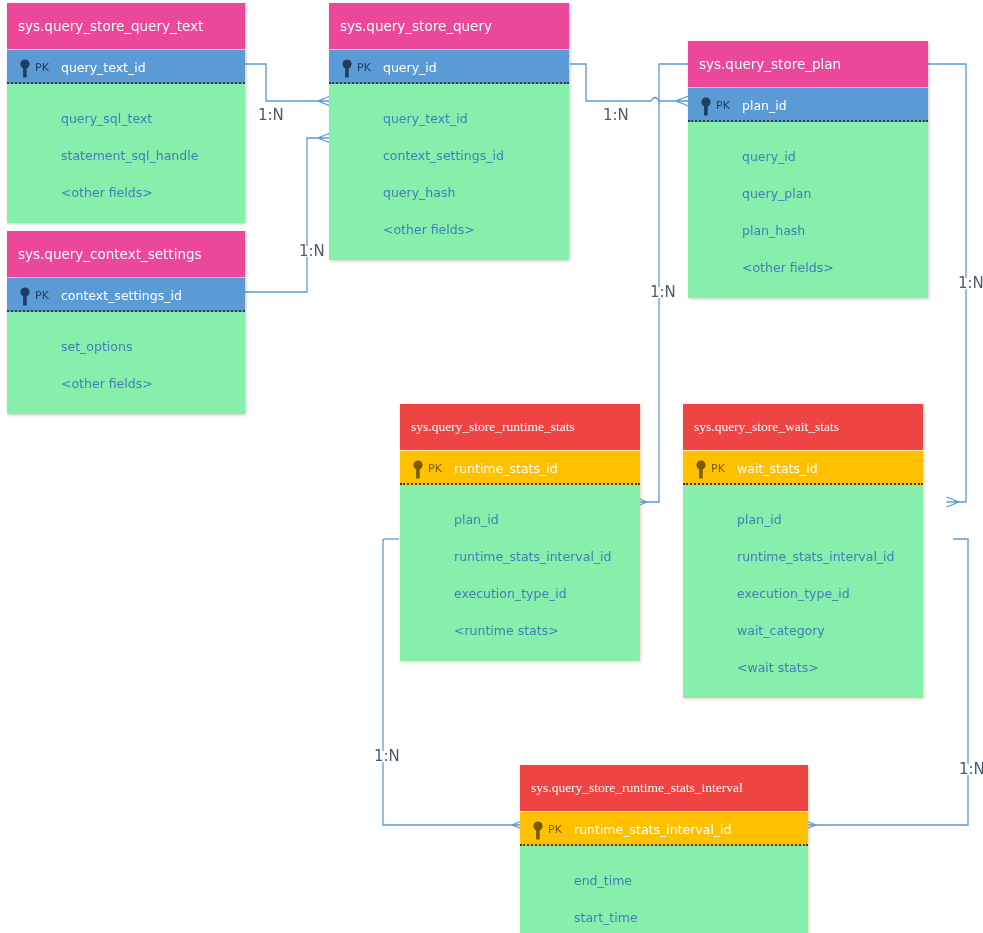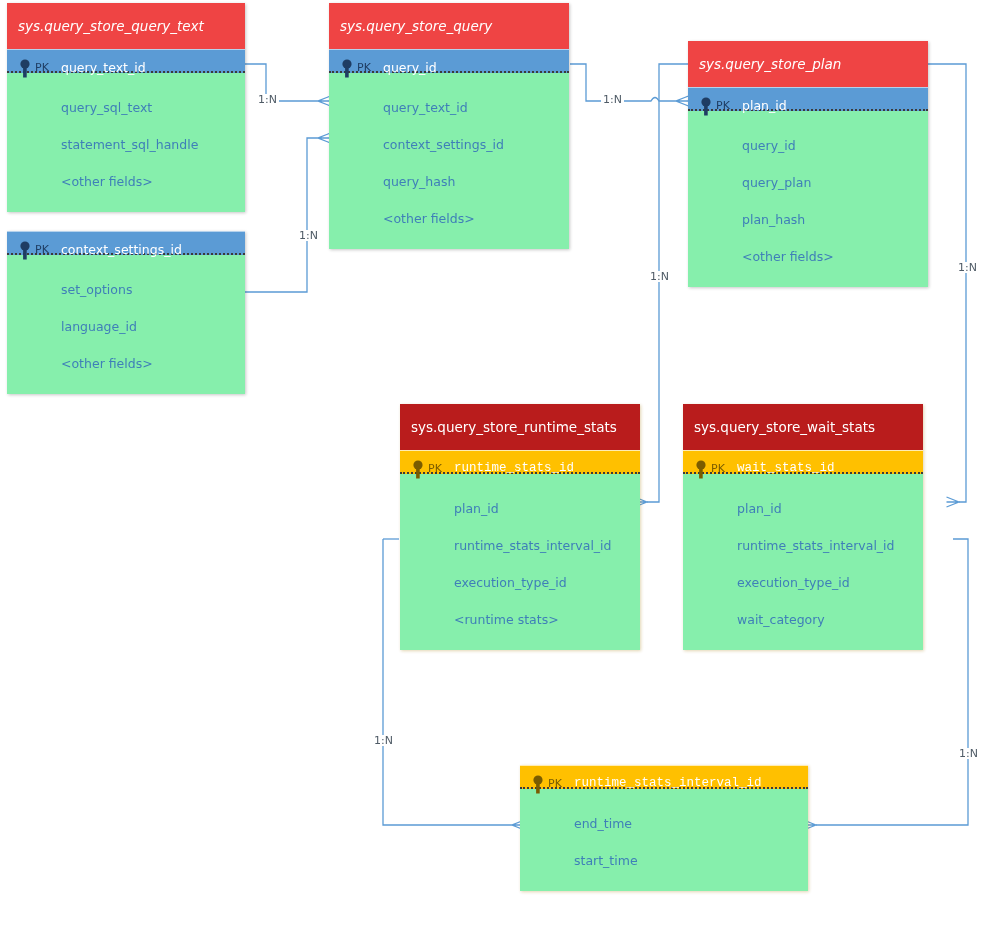--- a/index.html
+++ b/index.html
@@ -37,21 +37,21 @@
     height: 46px;
     line-height: 46px;
     padding-left: 11px;
     font-size: 13.5px;
     color: #ffffff;
     white-space: nowrap;
     overflow: hidden;
   }
   .entity .ent-pk {
     box-sizing: border-box;
-    height: 24px;
+    height: 35px;
     position: relative;
     border-top: 1px solid rgba(255,255,255,0.55);
     border-bottom: 2px dotted #3b3b3b;
   }
   .entity .ent-body {
     box-sizing: border-box;
     background: #86efac;
     padding-top: 16px;
     padding-bottom: 12px;
   }
@@ -83,40 +83,41 @@
     letter-spacing: 0.2px;
   }
   .key-icon {
     position: absolute;
     left: 11px;
     top: 9px;
     width: 14px;
     height: 19px;
   }
   
-  .theme-blue .ent-title { background: #ef4444; font-style: italic; }
+  .theme-blue .ent-title { background: #ec4899; }
   .theme-blue .ent-pk { background: #5b9bd5; }
   .theme-blue .pk-row-label { color: #ffffff; }
   .theme-blue .pk-tag { color: #1f3d63; }
   
-  .theme-orange .ent-title { background: #b91c1c; }
+  .theme-orange .ent-title { background: #ef4444; font-family: Liberation Serif, serif; }
   .theme-orange .ent-pk { background: #ffc000; }
-  .theme-orange .pk-row-label { color: #ffffff; font-family: Liberation Mono, monospace; }
+  .theme-orange .pk-row-label { color: #ffffff; }
   .theme-orange .pk-tag { color: #7a5c00; }
   .theme-orange .ent-pk { border-top: 1px solid rgba(255,255,255,0.7); }
   .theme-orange { box-shadow: 1px 1px 3px rgba(160,120,0,0.30); }
 
   .rel-label {
     position: absolute;
-    font-size: 11px;
+    font-size: 15px;
     color: #4f5b66;
     background: #ffffff;
     padding: 0 2px;
     line-height: 11px;
     white-space: nowrap;
+    margin-top: 16px;
   }
 </style>
 </head>
 <body>
 
 <div id="canvas">
 
   <svg id="wires" viewBox="0 0 983 933" width="983" height="933" xmlns="http://www.w3.org/2000/svg">
     <defs>
       <marker id="crow" markerWidth="14" markerHeight="12" refX="0.5" refY="6" orient="auto" markerUnits="userSpaceOnUse">
@@ -197,31 +198,31 @@
     </div>
     <div class="ent-body">
       <div class="field">query_id</div>
       <div class="field">query_plan</div>
       <div class="field">plan_hash</div>
       <div class="field">&lt;other fields&gt;</div>
     </div>
   </div>
 
   <div class="entity theme-blue" style="left:7px; top:231px; width:238px;">
+    <div class="ent-title">sys.query_context_settings</div>
     <div class="ent-pk">
       <svg class="key-icon" viewBox="0 0 14 19">
         <circle cx="7" cy="5" r="4.6" fill="#1f3d63"></circle>
         <rect x="5.1" y="7.5" width="3.6" height="11" fill="#1f3d63"></rect>
       </svg>
       <span class="pk-tag">PK</span>
       <span class="pk-row-label">context_settings_id</span>
     </div>
     <div class="ent-body">
       <div class="field">set_options</div>
-      <div class="field">language_id</div>
       <div class="field">&lt;other fields&gt;</div>
     </div>
   </div>
 
   <div class="entity theme-orange" style="left:400px; top:404px; width:240px;">
     <div class="ent-title">sys.query_store_runtime_stats</div>
     <div class="ent-pk">
       <svg class="key-icon" viewBox="0 0 14 19">
         <circle cx="7" cy="5" r="4.6" fill="#7a5c00"></circle>
         <rect x="5.1" y="7.5" width="3.6" height="11" fill="#7a5c00"></rect>
@@ -245,24 +246,26 @@
         <rect x="5.1" y="7.5" width="3.6" height="11" fill="#7a5c00"></rect>
       </svg>
       <span class="pk-tag">PK</span>
       <span class="pk-row-label">wait_stats_id</span>
     </div>
     <div class="ent-body">
       <div class="field">plan_id</div>
       <div class="field">runtime_stats_interval_id</div>
       <div class="field">execution_type_id</div>
       <div class="field">wait_category</div>
+      <div class="field">&lt;wait stats&gt;</div>
     </div>
   </div>
 
   <div class="entity theme-orange" style="left:520px; top:765px; width:288px;">
+    <div class="ent-title">sys.query_store_runtime_stats_interval</div>
     <div class="ent-pk">
       <svg class="key-icon" viewBox="0 0 14 19">
         <circle cx="7" cy="5" r="4.6" fill="#7a5c00"></circle>
         <rect x="5.1" y="7.5" width="3.6" height="11" fill="#7a5c00"></rect>
       </svg>
       <span class="pk-tag">PK</span>
       <span class="pk-row-label">runtime_stats_interval_id</span>
     </div>
     <div class="ent-body">
       <div class="field">end_time</div>

